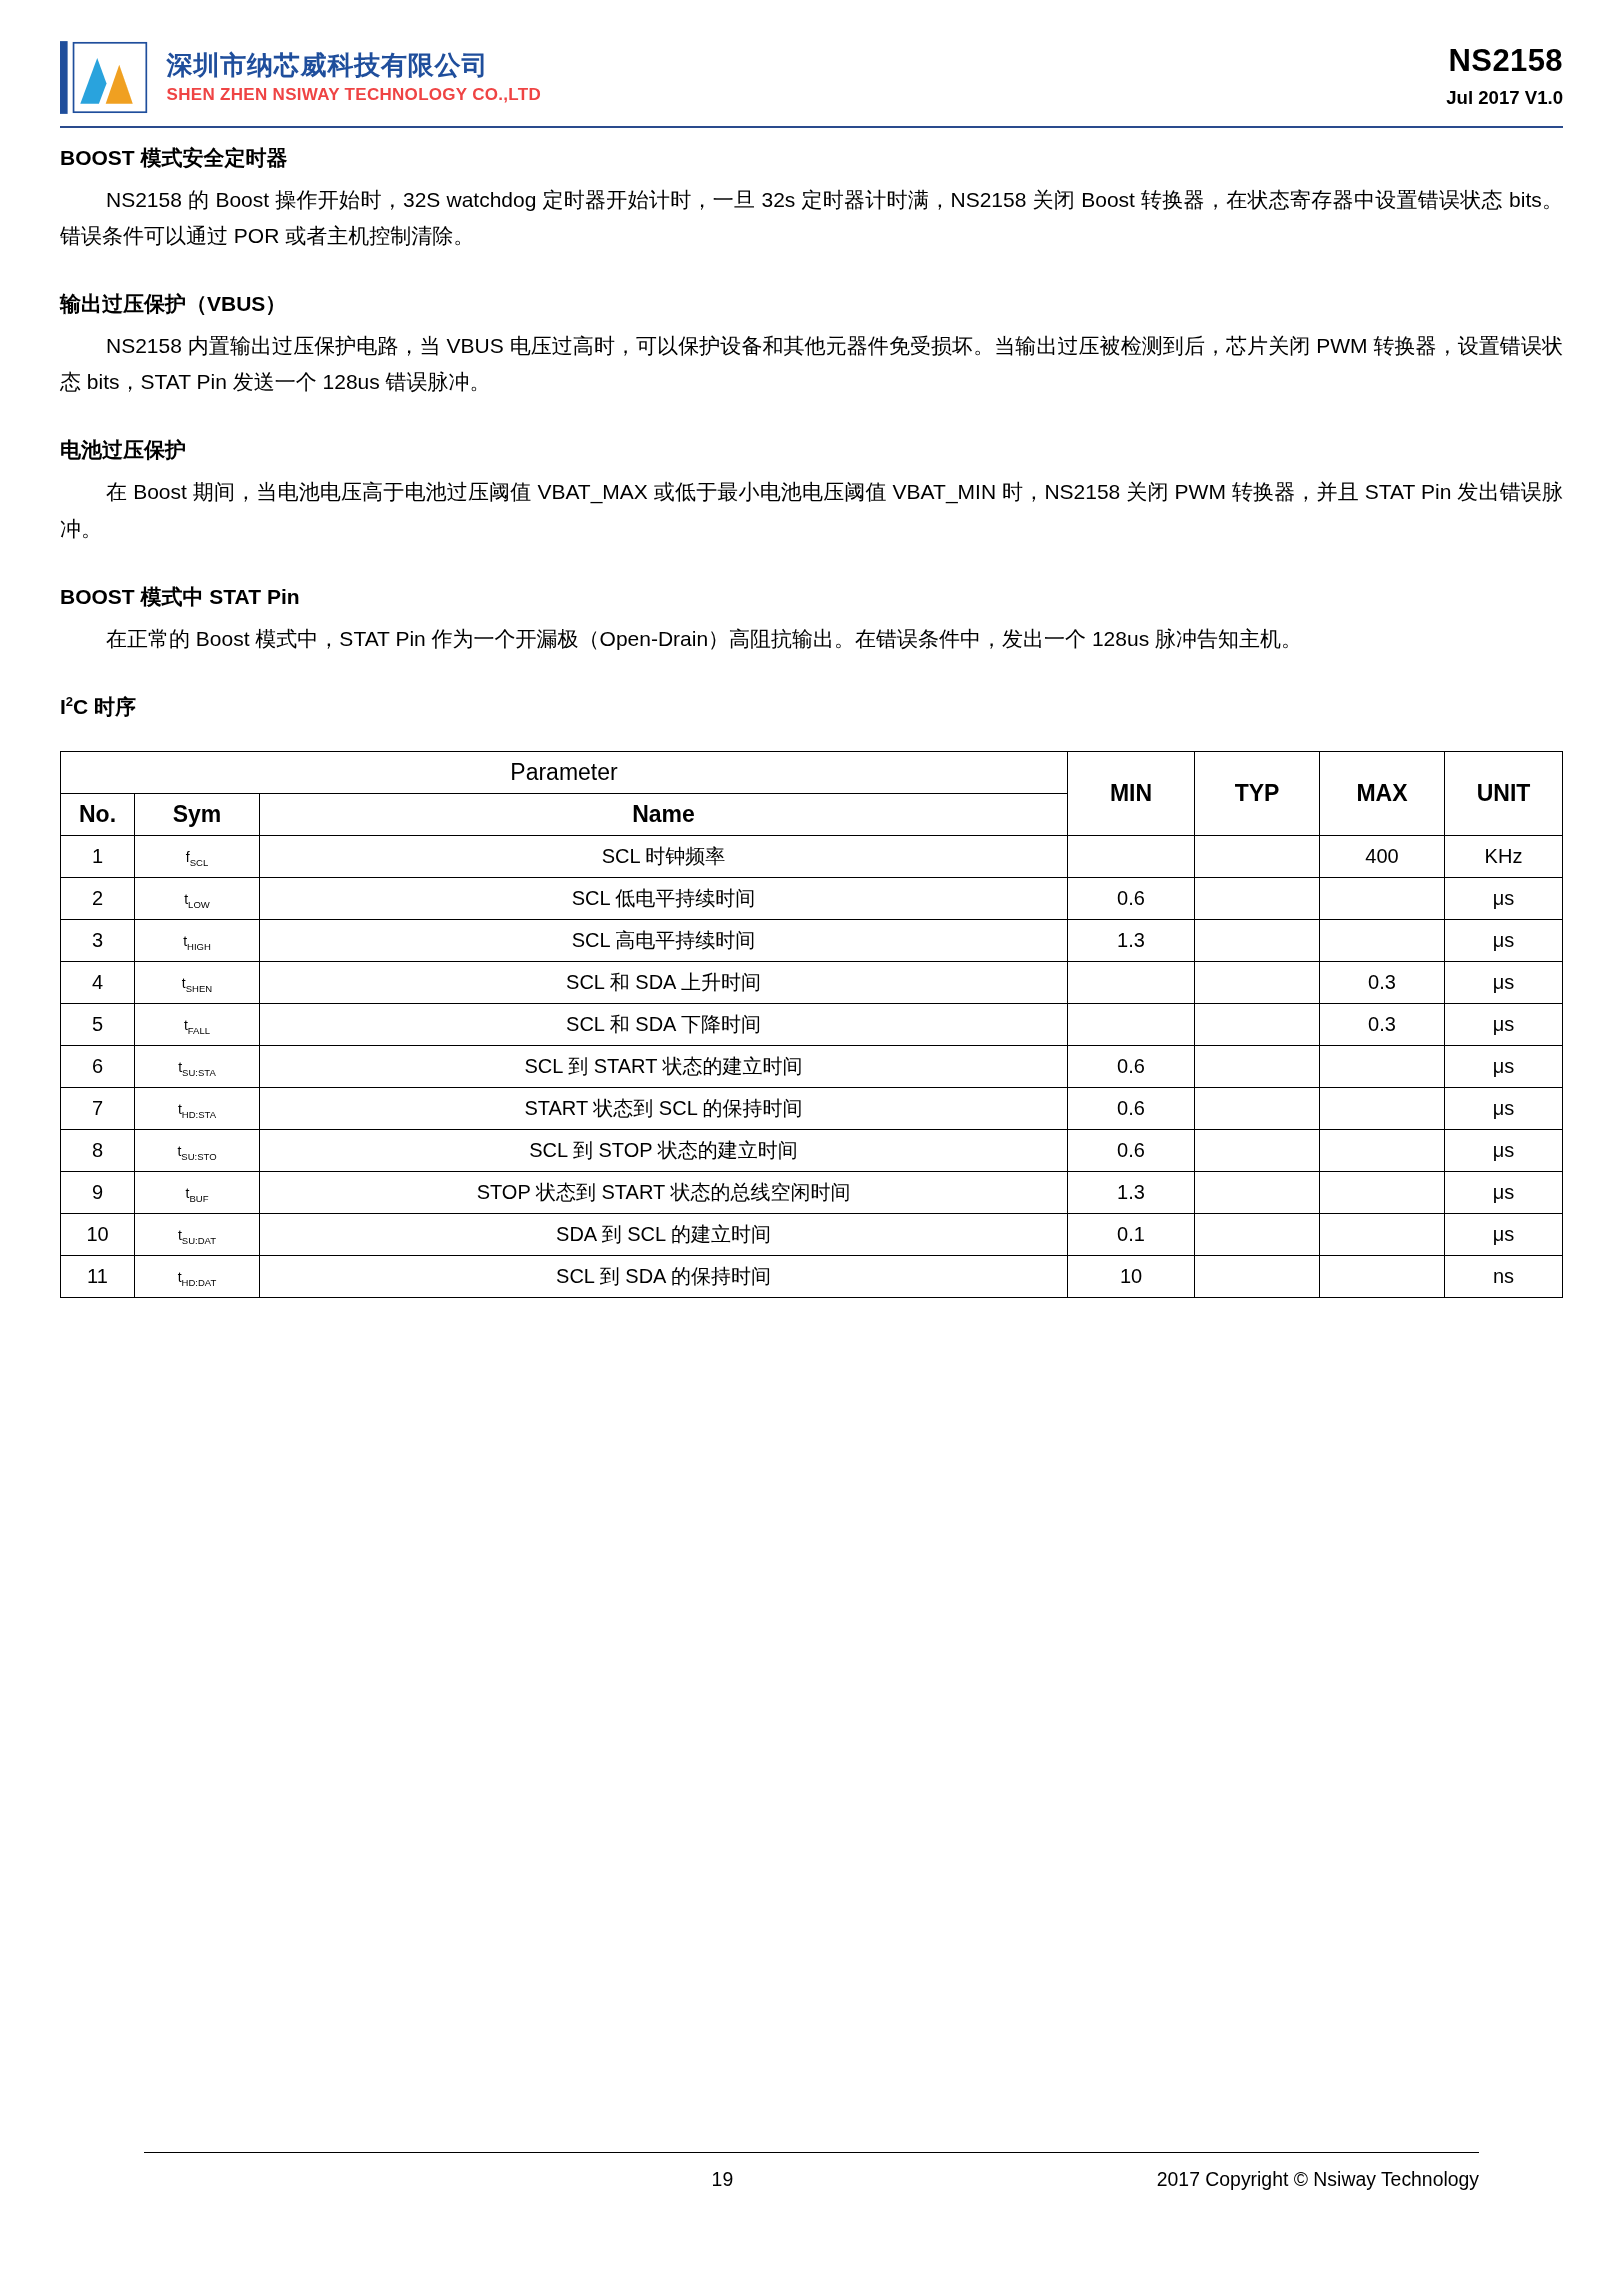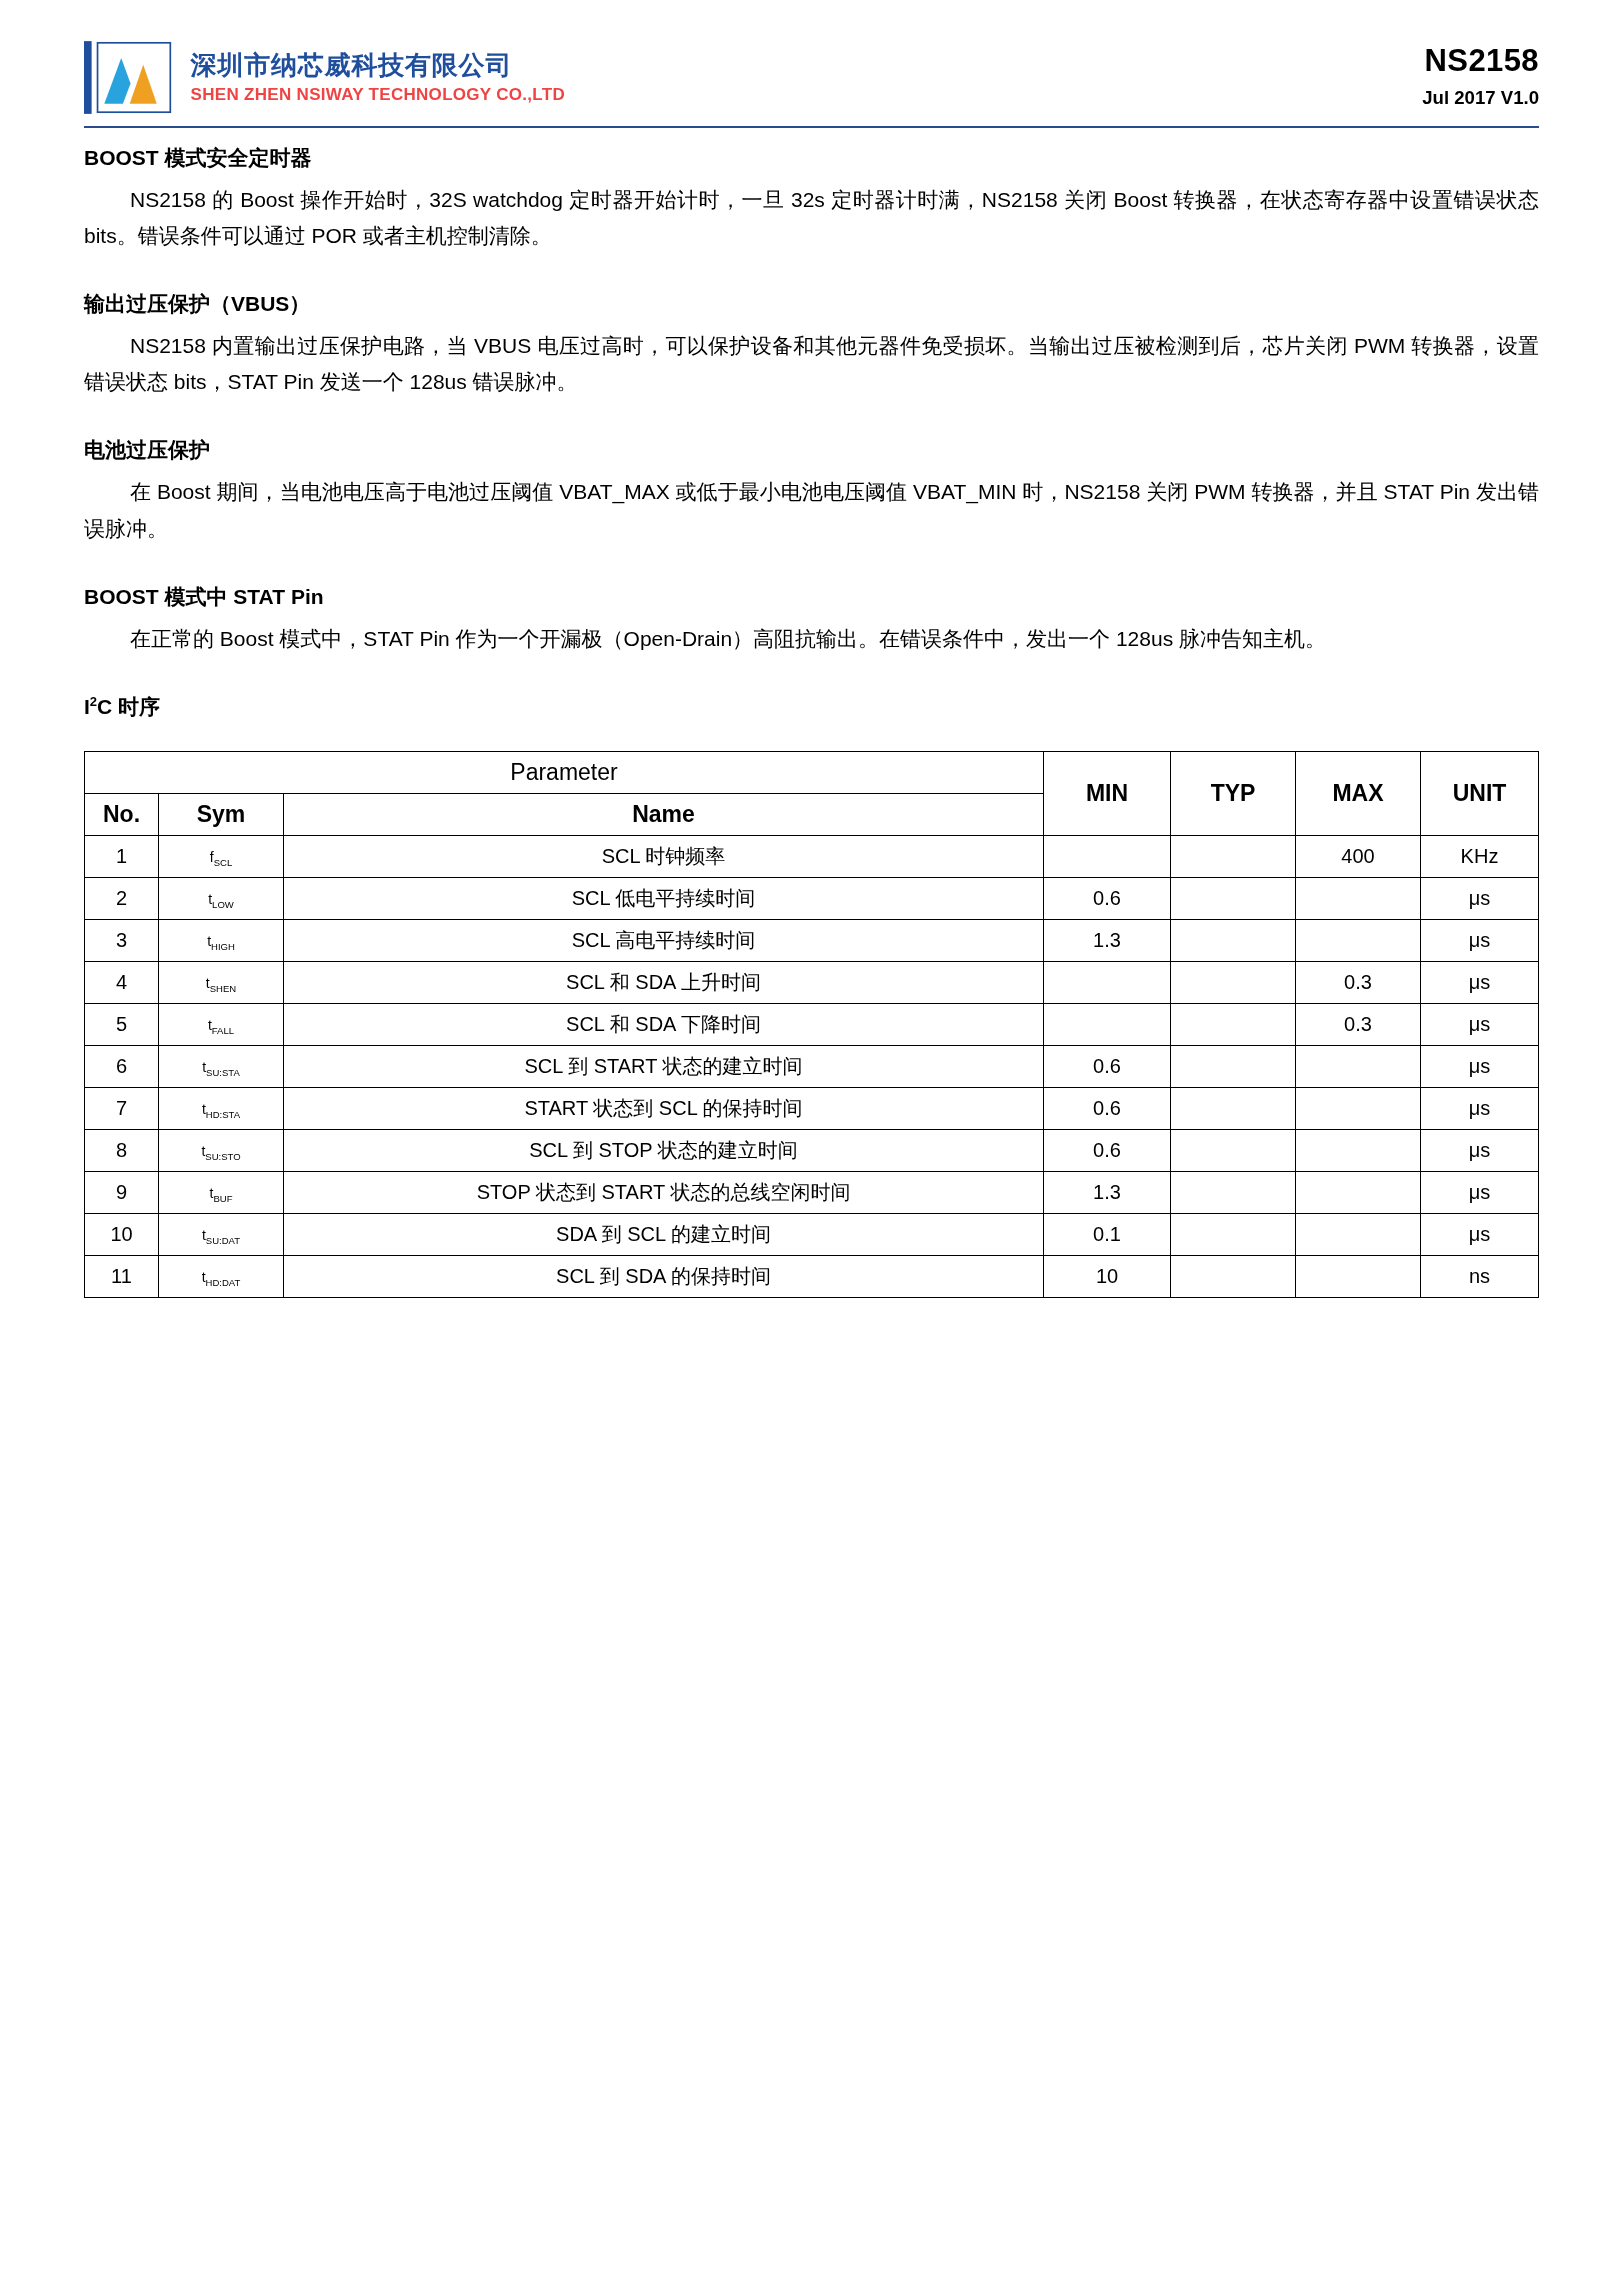--- a/index.html
+++ b/index.html
@@ -12,21 +12,21 @@
     height: 2295px;
     font-family: "Liberation Sans", sans-serif;
     color: #000000;
     position: relative;
   }
   .page {
     position: relative;
     width: 1623px;
     height: 2291px;
     box-sizing: border-box;
-    padding: 0 84px;
+    padding: 0 60px;
   }
 
   
   .header {
     position: relative;
     height: 110px;
     padding-top: 41px;
     box-sizing: border-box;
   }
   .header-inner {
@@ -348,15 +348,23 @@
               <td>10</td>
               <td></td>
               <td></td>
               <td>ns</td>
             </tr>
           </tbody>
       </table>
     </div>
   </div>
 
+  <div class="footer">
+    <hr class="footer-rule">
+    <div class="footer-row">
+      <div class="footer-spacer"></div>
+      <div class="page-num">19</div>
+      <div class="copyright">2017 Copyright © Nsiway Technology</div>
+    </div>
+  </div>
 
 </div>
 
 
 </body></html>

